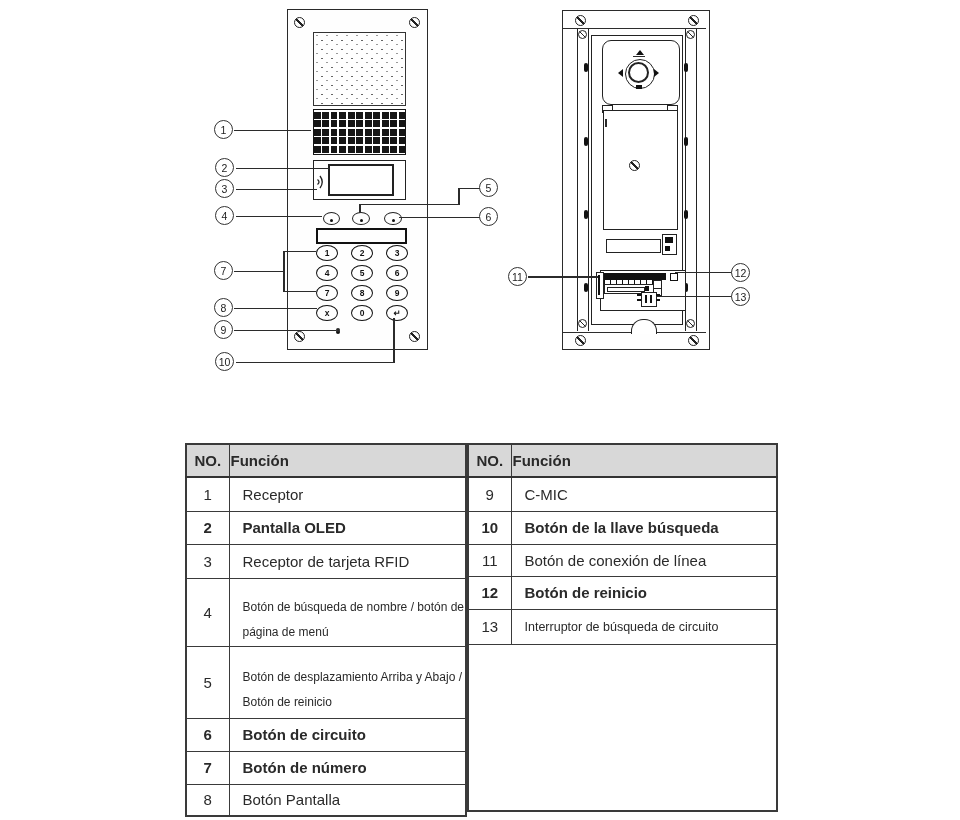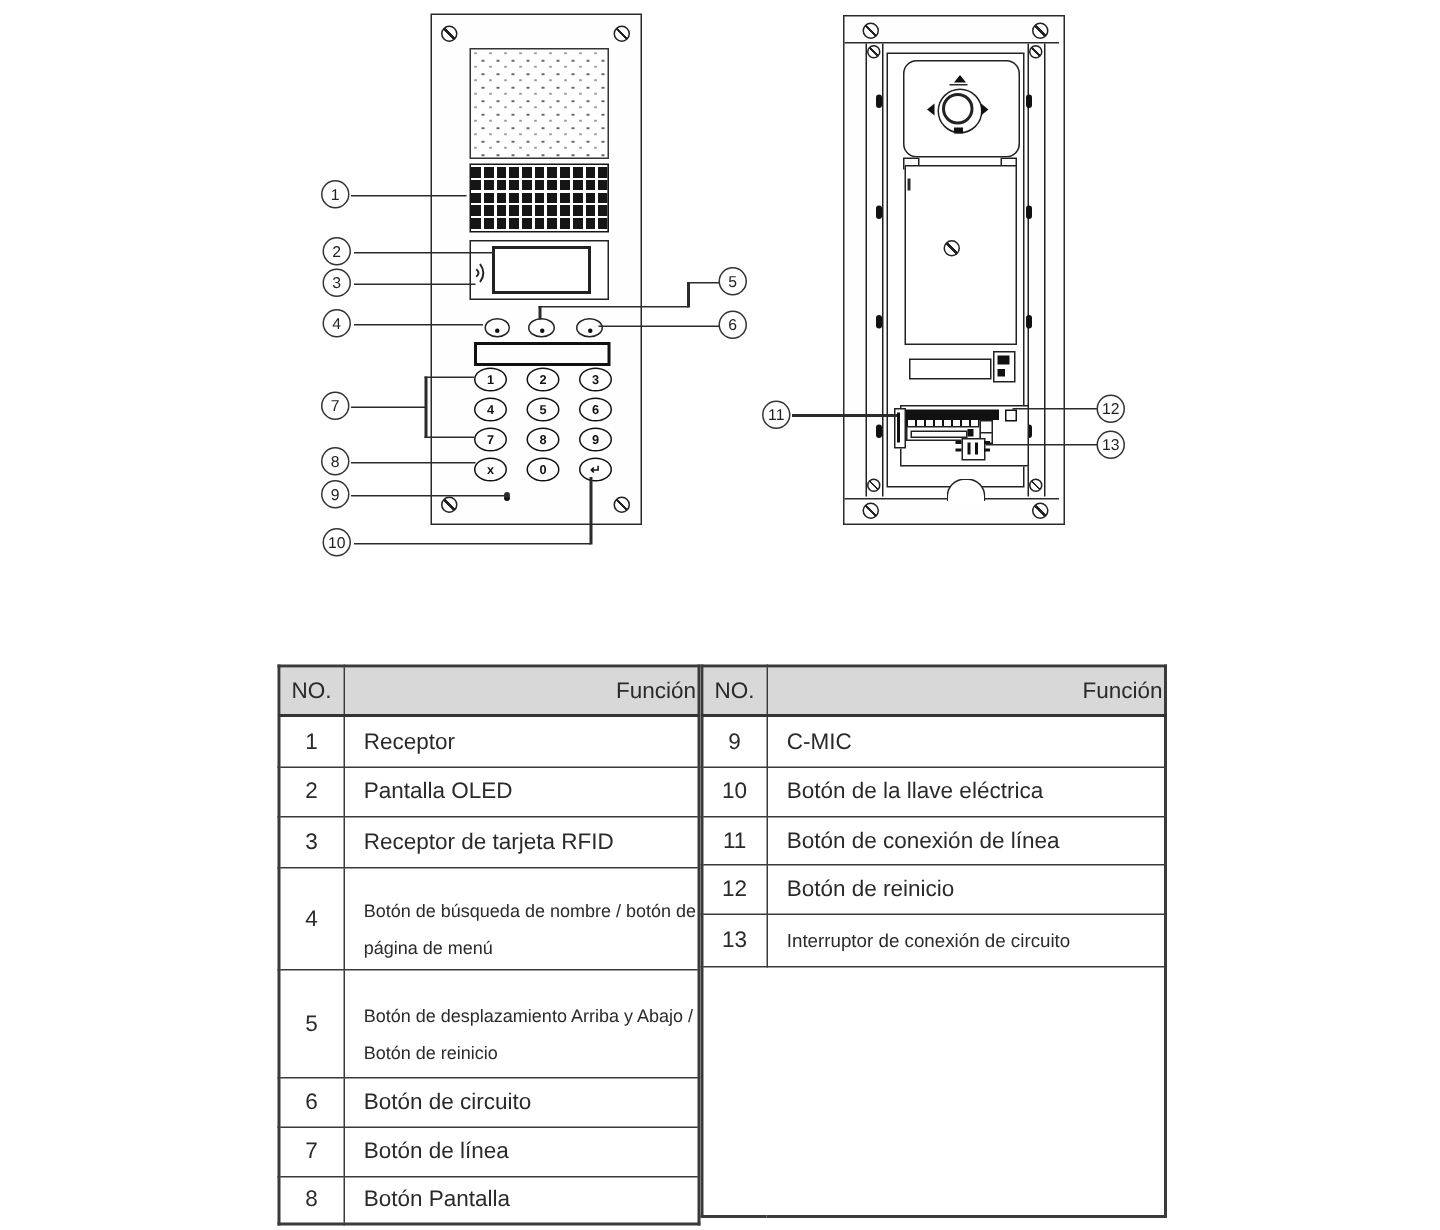--- a/index.html
+++ b/index.html
@@ -27,26 +27,26 @@
   .clip{position:absolute;width:4px;height:9px;background:#111;border-radius:2px;}
   .tri-up{position:absolute;width:0;height:0;border-left:4px solid transparent;border-right:4px solid transparent;border-bottom:5px solid #111;}
   .tri-left{position:absolute;width:0;height:0;border-top:4px solid transparent;border-bottom:4px solid transparent;border-right:5px solid #111;}
   .tri-right{position:absolute;width:0;height:0;border-top:4px solid transparent;border-bottom:4px solid transparent;border-left:5px solid #111;}
   .box{position:absolute;border:1.5px solid #222;background:#fff;}
   .box1{position:absolute;border:1px solid #222;background:#fff;}
   
   .func-table{position:absolute;border-collapse:collapse;table-layout:fixed;background:#fff;}
   .func-table td{border:1px solid #3a3a3a;font-size:15px;color:#2a2a2a;overflow:hidden;}
   .func-table{border:2px solid #3a3a3a;}
-  .func-table .hdr td{background:#d8d8d8;text-align:right;border-bottom:2px solid #333;font-size:15px;}
+  .func-table .hdr td{background:#d8d8d8;text-align:left;border-bottom:2px solid #333;font-size:15px;}
   .func-table td.no{text-align:center;}
   .func-table td.fn{padding-left:13px;}
   .func-table td.sm{font-size:12px;line-height:25px;padding-top:16px;}
   .func-table td.sm13{font-size:12.5px;}
-  .h33{height:33px;} .h34{height:34px;} .h32{height:32px;} .h63{height:63px;} .h72{height:72px;} .h35{height:35px;} .h167{height:167px;}
+  .h33{height:33px;font-weight:bold;} .h34{height:34px;} .h32{height:32px;} .h63{height:63px;} .h72{height:72px;} .h35{height:35px;} .h167{height:167px;}
 </style>
 </head>
 <body>
 
 <div id="page">
 
   <div class="panel" style="left:287px;top:9px;width:139px;height:339px;">
     <div class="screw" style="left:6px;top:7px;"></div>
     <div class="screw" style="left:121px;top:7px;"></div>
     <div class="screw" style="left:6px;top:321px;"></div>
@@ -226,21 +226,21 @@
     <tr class="h72">
       <td class="no">5</td>
       <td class="fn sm">Botón de desplazamiento Arriba y Abajo / Botón de reinicio</td>
     </tr>
     <tr class="h33">
       <td class="no">6</td>
       <td class="fn">Botón de circuito</td>
     </tr>
     <tr class="h33">
       <td class="no">7</td>
-      <td class="fn">Botón de línea</td>
+      <td class="fn">Botón de número</td>
     </tr>
     <tr class="h32">
       <td class="no">8</td>
       <td class="fn">Botón Pantalla</td>
     </tr>
   </tbody>
     </table>
 
   <table class="func-table" style="left:467px;top:443px;width:311px;">
     <colgroup>
@@ -251,33 +251,33 @@
         <tr class="hdr h33">
       <td class="no">NO.</td>
       <td>Función</td>
     </tr>
     <tr class="h34">
       <td class="no">9</td>
       <td class="fn">C-MIC</td>
     </tr>
     <tr class="h33">
       <td class="no">10</td>
-      <td class="fn">Botón de la llave eléctrica</td>
+      <td class="fn">Botón de la llave búsqueda</td>
     </tr>
     <tr class="h32">
       <td class="no">11</td>
       <td class="fn">Botón de conexión de línea</td>
     </tr>
     <tr class="h33">
       <td class="no">12</td>
       <td class="fn">Botón de reinicio</td>
     </tr>
     <tr class="h35">
       <td class="no">13</td>
-      <td class="fn sm13">Interruptor de conexión de circuito</td>
+      <td class="fn sm13">Interruptor de búsqueda de circuito</td>
     </tr>
     <tr class="h167">
       <td colspan="2"></td>
     </tr>
   </tbody>
     </table>
 
 </div>
 
 </body></html>

